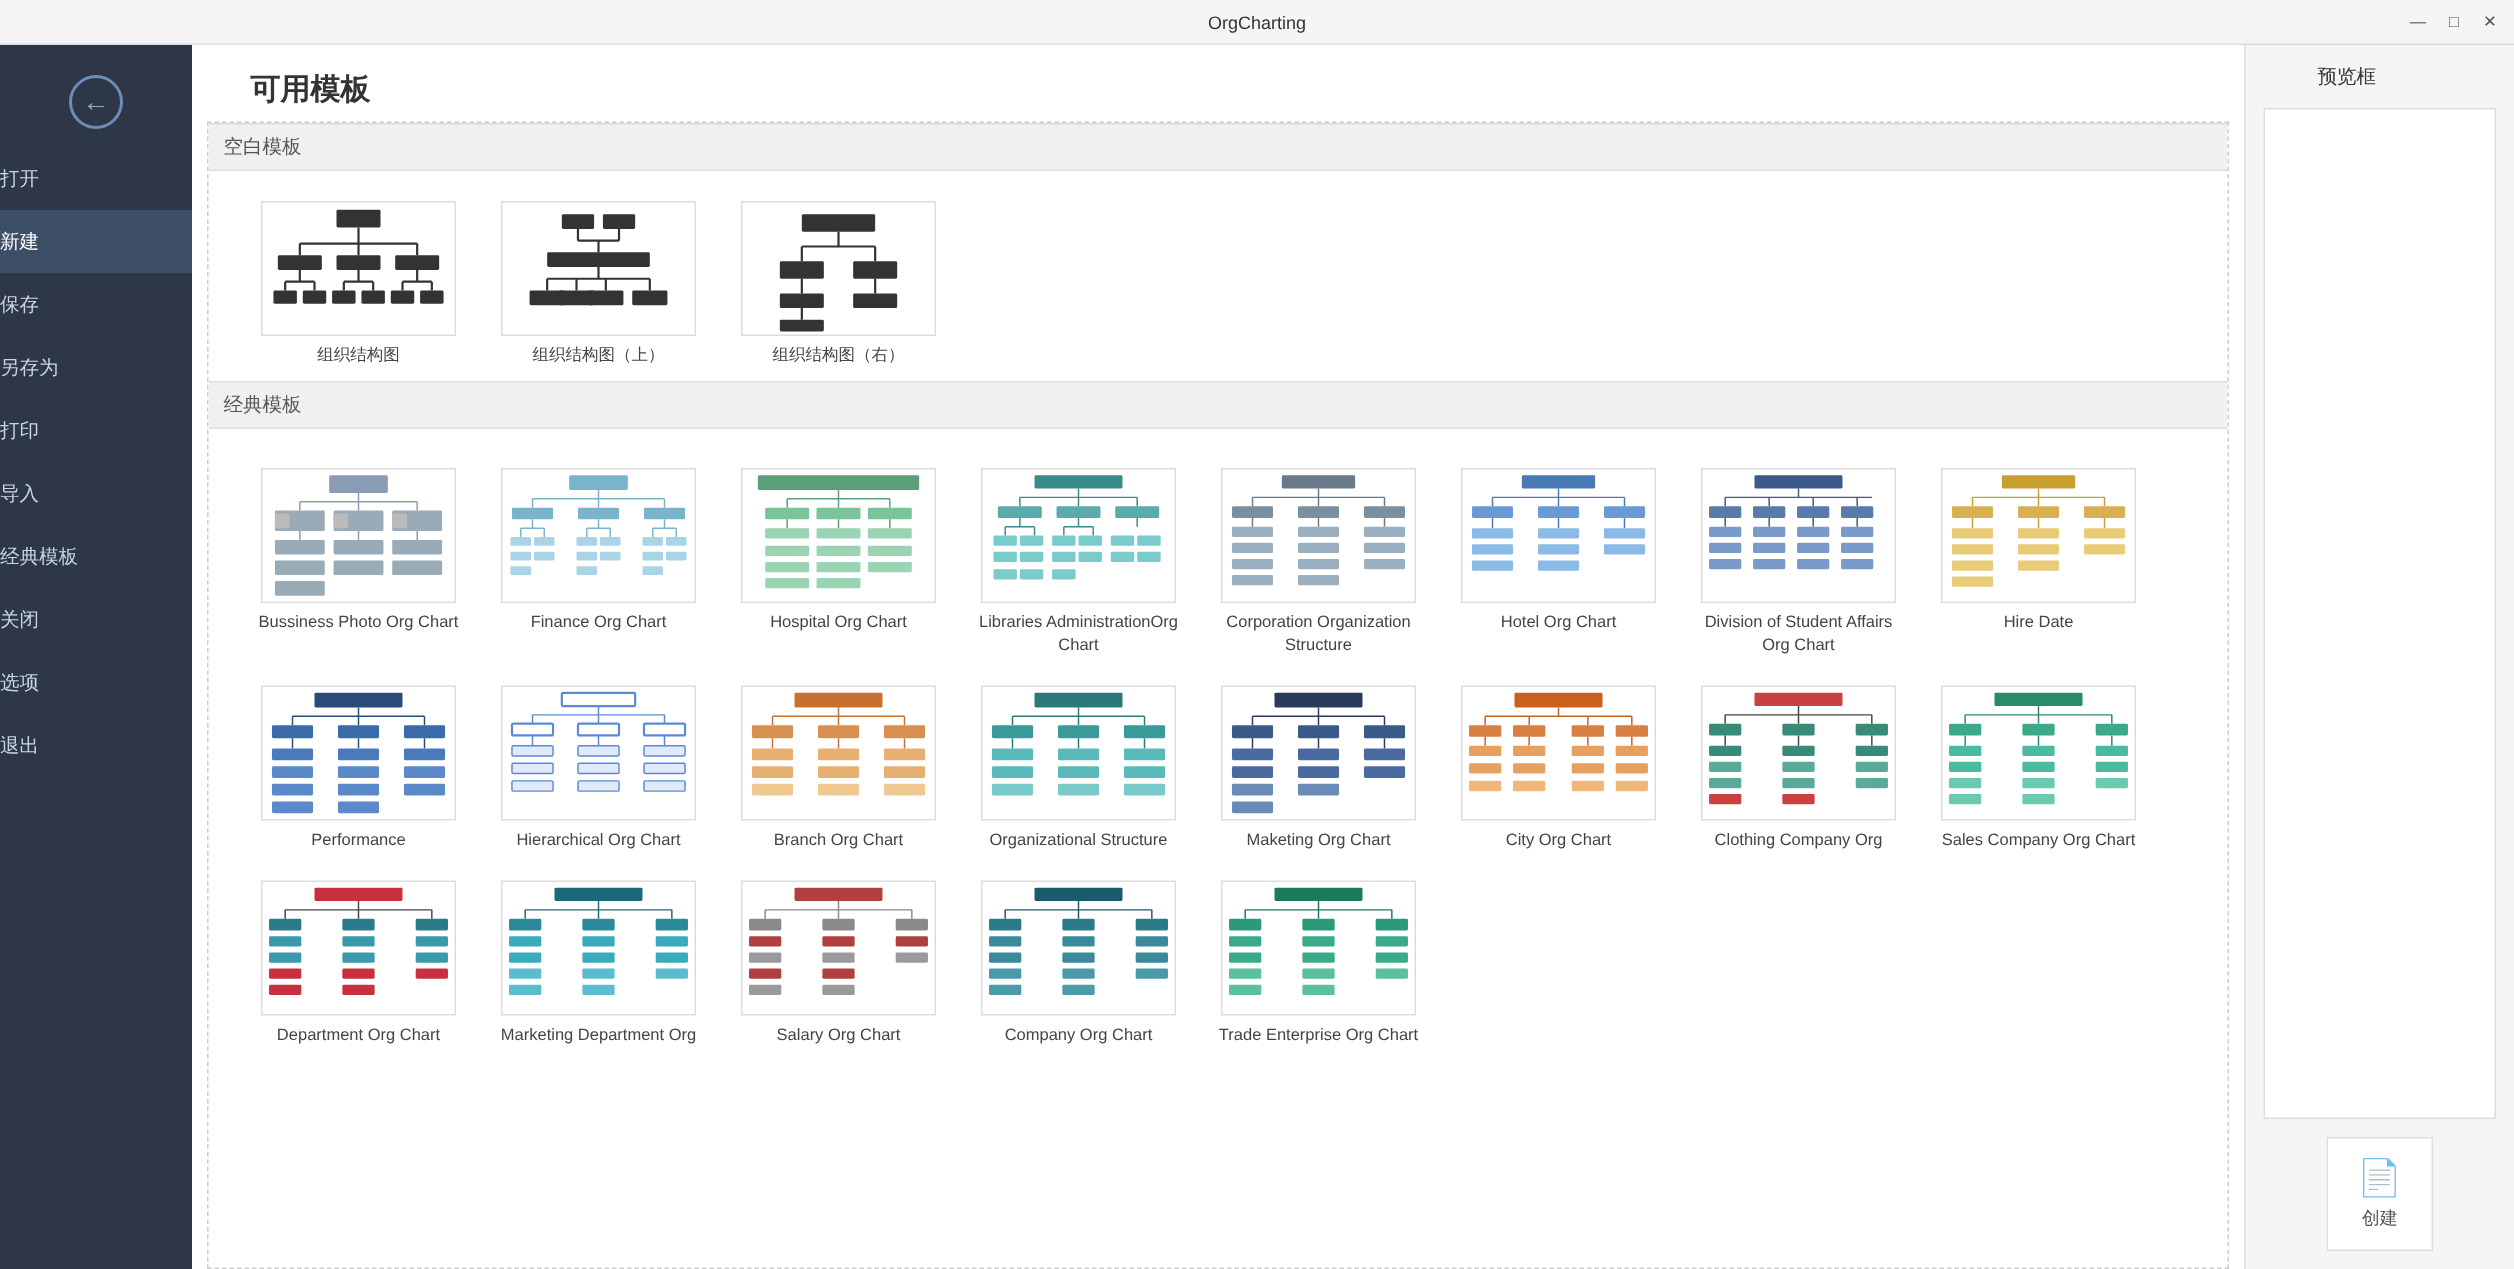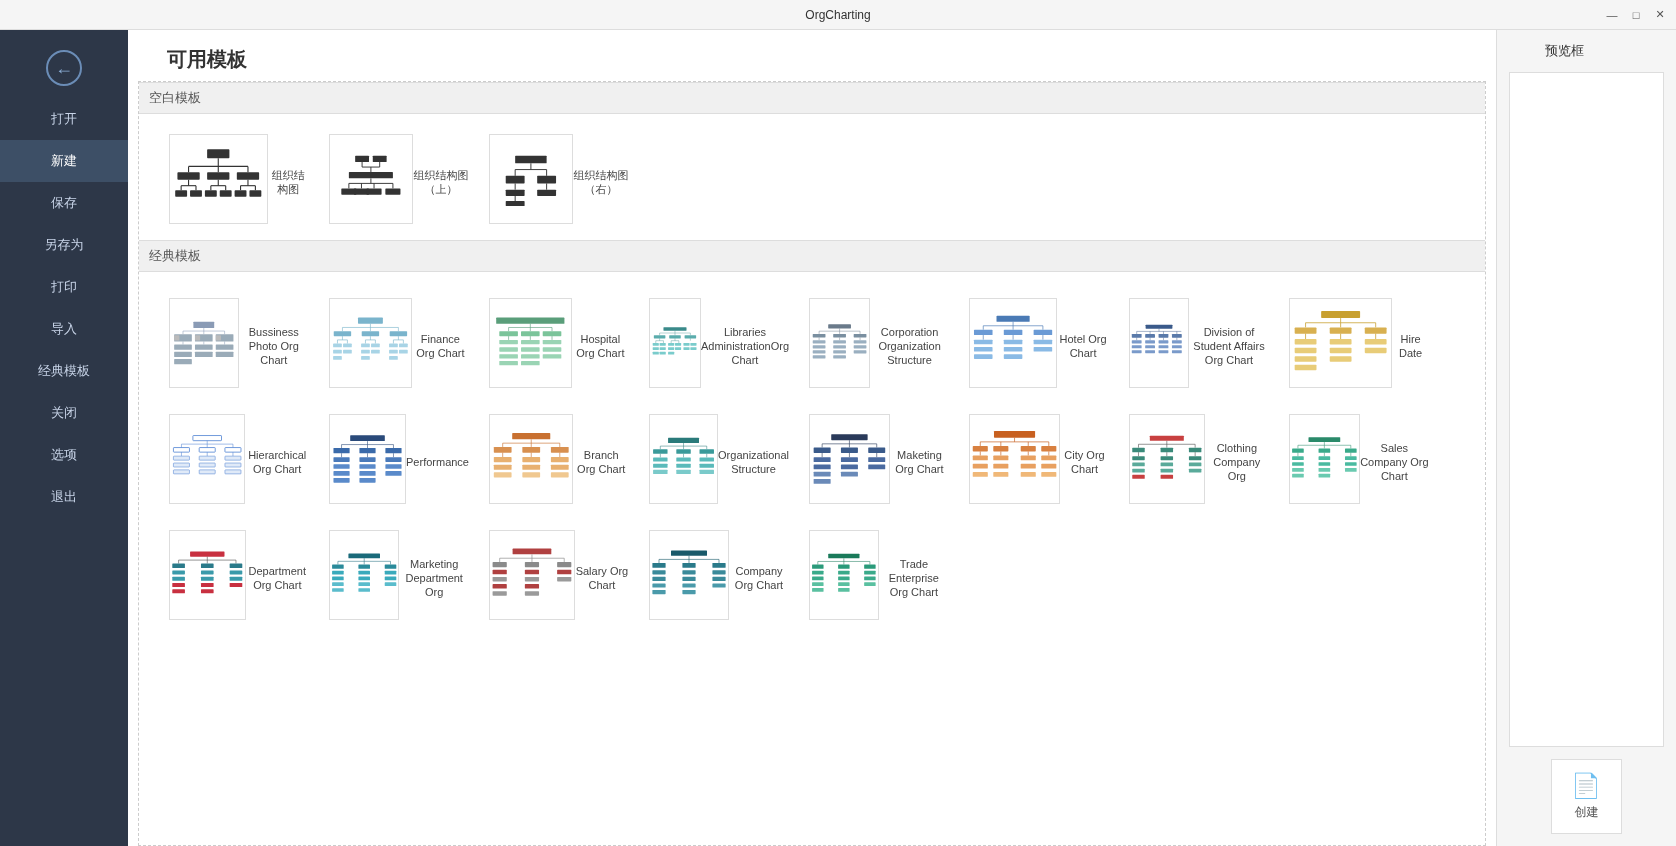--- a/index.html
+++ b/index.html
@@ -64,21 +64,21 @@
       border-radius: 50%;
       border: 2px solid #6b8db7;
       display: flex;
       align-items: center;
       justify-content: center;
       color: #8aadd4;
       font-size: 18px;
     }
     .sidebar-item {
       padding: 12px 0;
-      text-align: center;
+      text-align: left;
       color: #c8d4e8;
       font-size: 13px;
       cursor: pointer;
     }
     .sidebar-item.active {
       color: #ffffff;
       background: #3d4f66;
     }
 
     
@@ -120,20 +120,21 @@
     .template-grid {
       display: flex;
       flex-wrap: wrap;
       gap: 0;
       padding: 16px 0;
     }
 
     .template-item {
       width: 160px;
       display: flex;
+      flex-direction: column;
       align-items: center;
       padding: 8px;
       cursor: pointer;
       border: 2px solid transparent;
     }
 
     .template-thumb {
       width: 130px;
       height: 90px;
       border: 1px solid #ddd;
@@ -609,49 +610,20 @@
               <rect x="51" y="62" width="28" height="7" fill="#e8cc78" rx="1"></rect>
               <rect x="6" y="73" width="28" height="7" fill="#e8cc78" rx="1"></rect>
             </svg>
           </div>
           <div class="template-label">Hire Date</div>
         </div>
 
         <div class="template-item">
           <div class="template-thumb">
             <svg viewBox="0 0 130 90" class="thumb-svg">
-              <rect x="40" y="4" width="50" height="9" fill="none" stroke="#5a8ad5" stroke-width="1.5" rx="1"></rect>
-              <line x1="65" y1="13" x2="65" y2="19" stroke="#5a8ad5" stroke-width="1"></line>
-              <line x1="20" y1="19" x2="110" y2="19" stroke="#5a8ad5" stroke-width="1"></line>
-              <line x1="20" y1="19" x2="20" y2="25" stroke="#5a8ad5" stroke-width="1"></line>
-              <line x1="65" y1="19" x2="65" y2="25" stroke="#5a8ad5" stroke-width="1"></line>
-              <line x1="110" y1="19" x2="110" y2="25" stroke="#5a8ad5" stroke-width="1"></line>
-              <rect x="6" y="25" width="28" height="8" fill="none" stroke="#5a8ad5" stroke-width="1.5" rx="1"></rect>
-              <rect x="51" y="25" width="28" height="8" fill="none" stroke="#5a8ad5" stroke-width="1.5" rx="1"></rect>
-              <rect x="96" y="25" width="28" height="8" fill="none" stroke="#5a8ad5" stroke-width="1.5" rx="1"></rect>
-              <line x1="20" y1="33" x2="20" y2="40" stroke="#5a8ad5" stroke-width="1"></line>
-              <line x1="65" y1="33" x2="65" y2="40" stroke="#5a8ad5" stroke-width="1"></line>
-              <line x1="110" y1="33" x2="110" y2="40" stroke="#5a8ad5" stroke-width="1"></line>
-              <rect x="6" y="40" width="28" height="7" fill="#e0eaf8" stroke="#5a8ad5" stroke-width="1" rx="1"></rect>
-              <rect x="51" y="40" width="28" height="7" fill="#e0eaf8" stroke="#5a8ad5" stroke-width="1" rx="1"></rect>
-              <rect x="96" y="40" width="28" height="7" fill="#e0eaf8" stroke="#5a8ad5" stroke-width="1" rx="1"></rect>
-              <rect x="6" y="52" width="28" height="7" fill="#e0eaf8" stroke="#5a8ad5" stroke-width="1" rx="1"></rect>
-              <rect x="51" y="52" width="28" height="7" fill="#e0eaf8" stroke="#5a8ad5" stroke-width="1" rx="1"></rect>
-              <rect x="96" y="52" width="28" height="7" fill="#e0eaf8" stroke="#5a8ad5" stroke-width="1" rx="1"></rect>
-              <rect x="6" y="64" width="28" height="7" fill="#e0eaf8" stroke="#5a8ad5" stroke-width="1" rx="1"></rect>
-              <rect x="51" y="64" width="28" height="7" fill="#e0eaf8" stroke="#5a8ad5" stroke-width="1" rx="1"></rect>
-              <rect x="96" y="64" width="28" height="7" fill="#e0eaf8" stroke="#5a8ad5" stroke-width="1" rx="1"></rect>
-            </svg>
-          </div>
-          <div class="template-label">Hierarchical Org Chart</div>
-        </div>
-
-        <div class="template-item">
-          <div class="template-thumb">
-            <svg viewBox="0 0 130 90" class="thumb-svg">
               <rect x="35" y="4" width="60" height="10" fill="#2a4a7a" rx="1"></rect>
               <line x1="65" y1="14" x2="65" y2="20" stroke="#2a4a7a" stroke-width="1"></line>
               <line x1="20" y1="20" x2="110" y2="20" stroke="#2a4a7a" stroke-width="1"></line>
               <line x1="20" y1="20" x2="20" y2="26" stroke="#2a4a7a" stroke-width="1"></line>
               <line x1="65" y1="20" x2="65" y2="26" stroke="#2a4a7a" stroke-width="1"></line>
               <line x1="110" y1="20" x2="110" y2="26" stroke="#2a4a7a" stroke-width="1"></line>
               <rect x="6" y="26" width="28" height="9" fill="#3a6aaa" rx="1"></rect>
               <rect x="51" y="26" width="28" height="9" fill="#3a6aaa" rx="1"></rect>
               <rect x="96" y="26" width="28" height="9" fill="#3a6aaa" rx="1"></rect>
               <line x1="20" y1="35" x2="20" y2="42" stroke="#2a4a7a" stroke-width="1"></line>
@@ -664,20 +636,49 @@
               <rect x="51" y="54" width="28" height="8" fill="#5a8aca" rx="1"></rect>
               <rect x="96" y="54" width="28" height="8" fill="#5a8aca" rx="1"></rect>
               <rect x="6" y="66" width="28" height="8" fill="#5a8aca" rx="1"></rect>
               <rect x="51" y="66" width="28" height="8" fill="#5a8aca" rx="1"></rect>
               <rect x="96" y="66" width="28" height="8" fill="#5a8aca" rx="1"></rect>
               <rect x="6" y="78" width="28" height="8" fill="#5a8aca" rx="1"></rect>
               <rect x="51" y="78" width="28" height="8" fill="#5a8aca" rx="1"></rect>
             </svg>
           </div>
           <div class="template-label">Performance</div>
+        </div>
+
+        <div class="template-item">
+          <div class="template-thumb">
+            <svg viewBox="0 0 130 90" class="thumb-svg">
+              <rect x="40" y="4" width="50" height="9" fill="none" stroke="#5a8ad5" stroke-width="1.5" rx="1"></rect>
+              <line x1="65" y1="13" x2="65" y2="19" stroke="#5a8ad5" stroke-width="1"></line>
+              <line x1="20" y1="19" x2="110" y2="19" stroke="#5a8ad5" stroke-width="1"></line>
+              <line x1="20" y1="19" x2="20" y2="25" stroke="#5a8ad5" stroke-width="1"></line>
+              <line x1="65" y1="19" x2="65" y2="25" stroke="#5a8ad5" stroke-width="1"></line>
+              <line x1="110" y1="19" x2="110" y2="25" stroke="#5a8ad5" stroke-width="1"></line>
+              <rect x="6" y="25" width="28" height="8" fill="none" stroke="#5a8ad5" stroke-width="1.5" rx="1"></rect>
+              <rect x="51" y="25" width="28" height="8" fill="none" stroke="#5a8ad5" stroke-width="1.5" rx="1"></rect>
+              <rect x="96" y="25" width="28" height="8" fill="none" stroke="#5a8ad5" stroke-width="1.5" rx="1"></rect>
+              <line x1="20" y1="33" x2="20" y2="40" stroke="#5a8ad5" stroke-width="1"></line>
+              <line x1="65" y1="33" x2="65" y2="40" stroke="#5a8ad5" stroke-width="1"></line>
+              <line x1="110" y1="33" x2="110" y2="40" stroke="#5a8ad5" stroke-width="1"></line>
+              <rect x="6" y="40" width="28" height="7" fill="#e0eaf8" stroke="#5a8ad5" stroke-width="1" rx="1"></rect>
+              <rect x="51" y="40" width="28" height="7" fill="#e0eaf8" stroke="#5a8ad5" stroke-width="1" rx="1"></rect>
+              <rect x="96" y="40" width="28" height="7" fill="#e0eaf8" stroke="#5a8ad5" stroke-width="1" rx="1"></rect>
+              <rect x="6" y="52" width="28" height="7" fill="#e0eaf8" stroke="#5a8ad5" stroke-width="1" rx="1"></rect>
+              <rect x="51" y="52" width="28" height="7" fill="#e0eaf8" stroke="#5a8ad5" stroke-width="1" rx="1"></rect>
+              <rect x="96" y="52" width="28" height="7" fill="#e0eaf8" stroke="#5a8ad5" stroke-width="1" rx="1"></rect>
+              <rect x="6" y="64" width="28" height="7" fill="#e0eaf8" stroke="#5a8ad5" stroke-width="1" rx="1"></rect>
+              <rect x="51" y="64" width="28" height="7" fill="#e0eaf8" stroke="#5a8ad5" stroke-width="1" rx="1"></rect>
+              <rect x="96" y="64" width="28" height="7" fill="#e0eaf8" stroke="#5a8ad5" stroke-width="1" rx="1"></rect>
+            </svg>
+          </div>
+          <div class="template-label">Hierarchical Org Chart</div>
         </div>
 
         <div class="template-item">
           <div class="template-thumb">
             <svg viewBox="0 0 130 90" class="thumb-svg">
               <rect x="35" y="4" width="60" height="10" fill="#c87030" rx="1"></rect>
               <line x1="65" y1="14" x2="65" y2="20" stroke="#c87030" stroke-width="1"></line>
               <line x1="20" y1="20" x2="110" y2="20" stroke="#c87030" stroke-width="1"></line>
               <line x1="20" y1="20" x2="20" y2="26" stroke="#c87030" stroke-width="1"></line>
               <line x1="65" y1="20" x2="65" y2="26" stroke="#c87030" stroke-width="1"></line>

